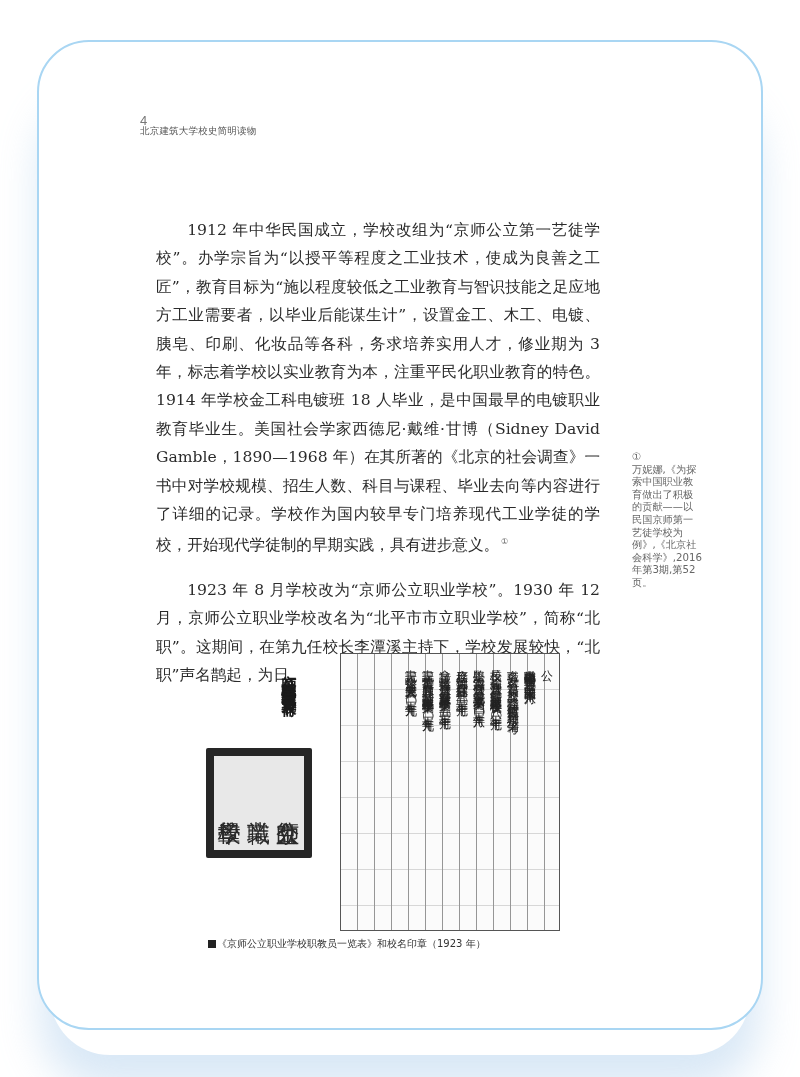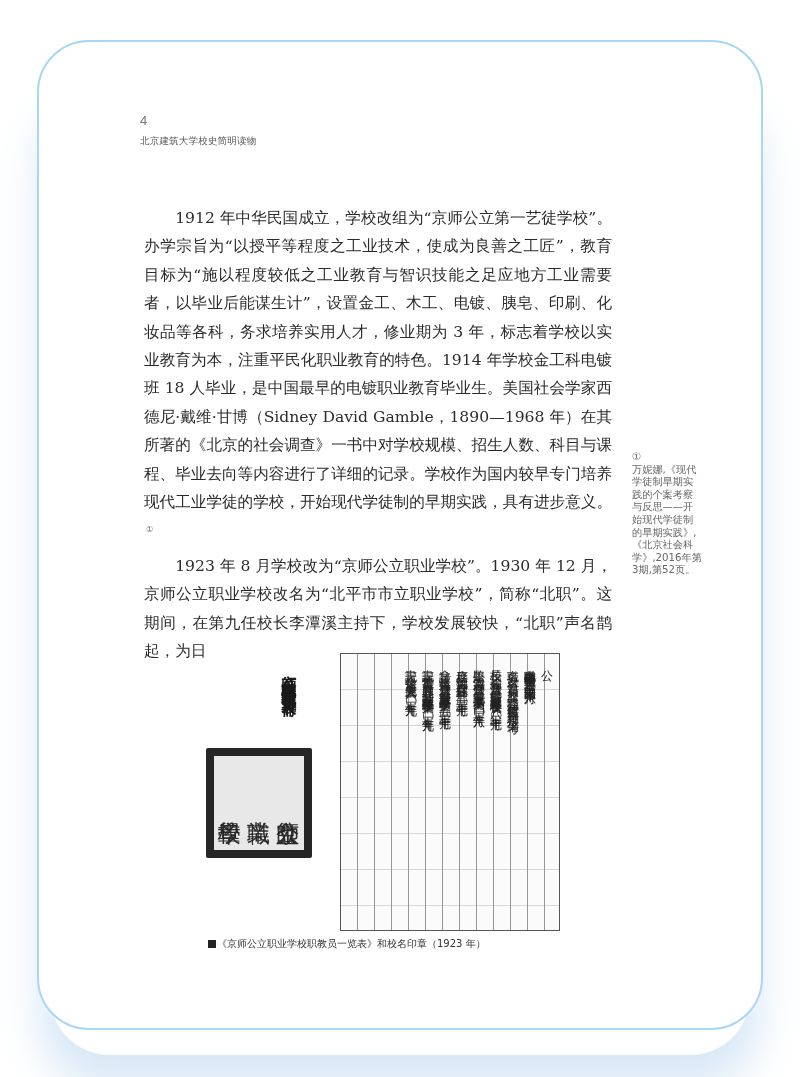--- a/index.html
+++ b/index.html
@@ -18,30 +18,30 @@
       position: absolute; left: 37px; top: 40px; width: 722px; height: 986px;
       border: 2px solid #a9d6f3; border-radius: 52px; background: #ffffff;
       box-sizing: content-box;
     }
     .page-number {
       position: absolute; left: 140px; top: 113px;
       font-family: "Liberation Sans", "DejaVu Sans", sans-serif;
       font-size: 13px; color: #777; font-weight: 300;
     }
     .running-head {
-      position: absolute; left: 140px; top: 135px;
+      position: absolute; left: 140px; top: 125px;
       font-family: "DejaVu Sans", "Liberation Sans", sans-serif;
       font-size: 9.5px; color: #555; letter-spacing: 0.2px;
     }
     .body-text {
       position: absolute; left: 140px; top: 200px; width: 476px;
       font-size: 15.6px; line-height: 28.4px; color: #2b2b2b;
       text-align: justify; text-justify: inter-character;
     }
-    .body-text p { margin: 4px; text-indent: 2em; }
+    .body-text p { margin: 16px; text-indent: 2em; }
     .fnref { font-size: 8px; vertical-align: super; color: #666; margin-left: 2px; }
     .footnote {
       position: absolute; left: 632px; top: 451px; width: 70px;
       font-family: "DejaVu Sans", "Liberation Sans", sans-serif;
       font-size: 10.2px; line-height: 12.6px; color: #666;
       word-break: break-all;
     }
     .fig-left {
       position: absolute; left: 200px; top: 652px; width: 130px; height: 280px;
     }
@@ -101,21 +101,21 @@
 <div class="page-number">4</div>
 <div class="running-head">北京建筑大学校史简明读物</div>
 
 <div class="body-text">
   <p><span>1912 年中华民国成立，学校改组为“京师公立第一艺徒学校”。办学宗旨为“以授平等程度之工业技术，使成为良善之工匠”，教育目标为“施以程度较低之工业教育与智识技能之足应地方工业需要者，以毕业后能谋生计”，设置金工、木工、电镀、胰皂、印刷、化妆品等各科，务求培养实用人才，修业期为 3 年，标志着学校以实业教育为本，注重平民化职业教育的特色。1914 年学校金工科电镀班 18 人毕业，是中国最早的电镀职业教育毕业生。美国社会学家西德尼·戴维·甘博（Sidney David Gamble，1890—1968 年）在其所著的《北京的社会调查》一书中对学校规模、招生人数、科目与课程、毕业去向等内容进行了详细的记录。学校作为国内较早专门培养现代工业学徒的学校，开始现代学徒制的早期实践，具有进步意义。</span><span class="fnref">①</span></p>
   <p>1923 年 8 月学校改为“京师公立职业学校”。1930 年 12 月，京师公立职业学校改名为“北平市市立职业学校”，简称“北职”。这期间，在第九任校长李潭溪主持下，学校发展较快，“北职”声名鹊起，为日</p>
 </div>
 
 <div class="footnote">
   <div>①</div>
-  <div>万妮娜,《现代学徒制早期实践的个案考察与反思——开始现代学徒制的早期实践》,《北京社会科学》,2016年第3期,第52页。</div>
+  <div>万妮娜,《为探索中国职业教育做出了积极的贡献——以民国京师第一艺徒学校为例》,《北京社会科学》,2016年第3期,第52页。</div>
 </div>
 
 <div class="fig-left">
   <div class="vert-title">京師公立職業學校職教員一覽表冊</div>
   <div class="seal">
     <div class="seal-inner">
       <span>學校章</span>
       <span>職業</span>
       <span>京師公立</span>
     </div>

